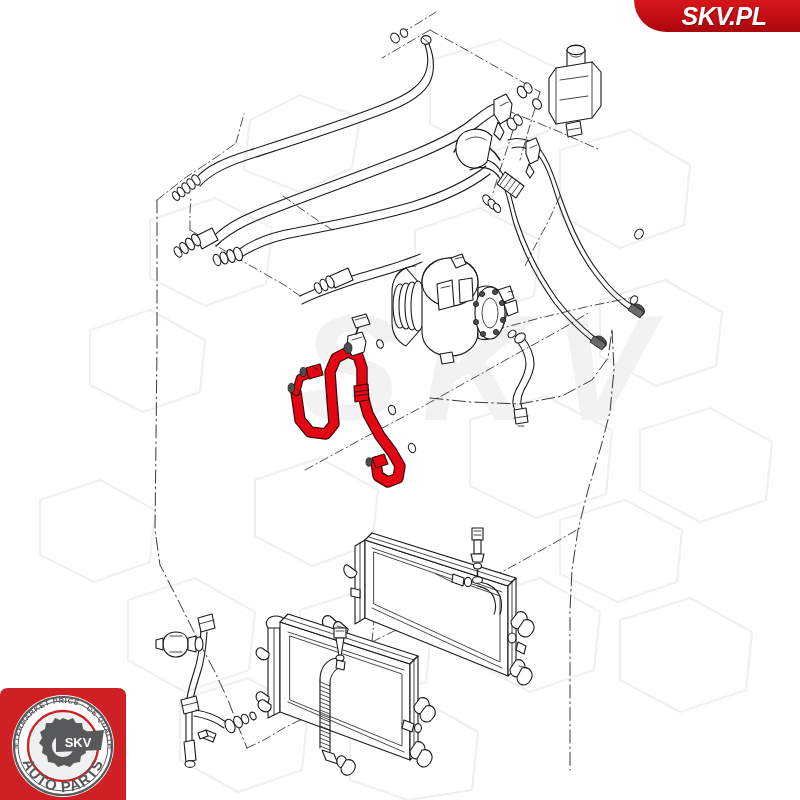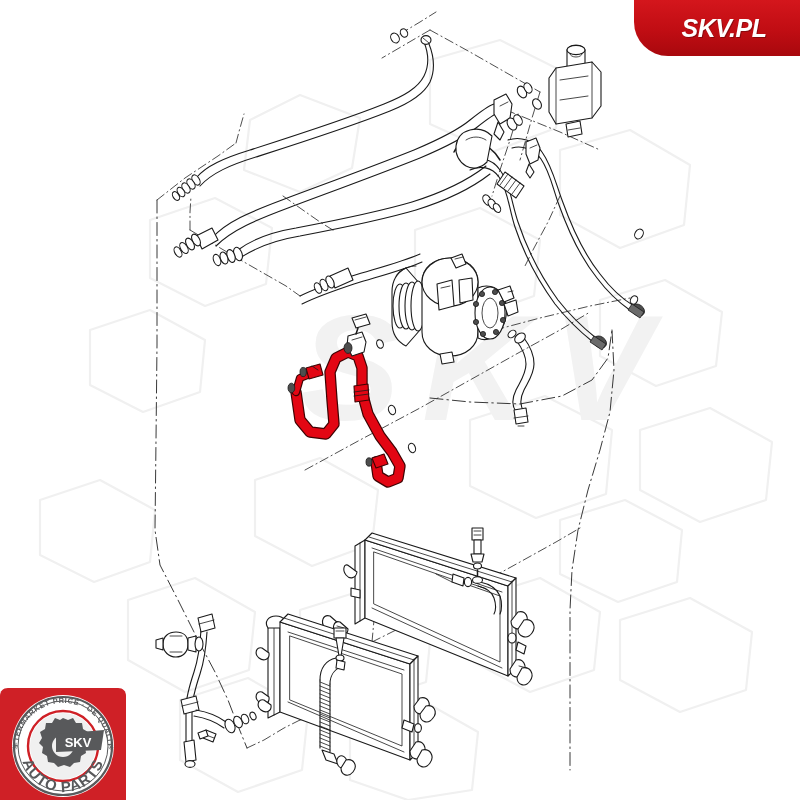--- a/index.html
+++ b/index.html
@@ -24,21 +24,21 @@
     top: 0;
     width: 800px;
     height: 800px;
   }
   
   #brand-banner {
     position: absolute;
     top: 0;
     right: 0;
     width: 166px;
-    height: 56px;
+    height: 32px;
     z-index: 30;
   }
   #brand-banner .banner-shape {
     position: absolute;
     inset: 0;
     background: linear-gradient(180deg, #d4161c 0%, #c00d13 55%, #a8080d 100%);
     border-bottom-left-radius: 34px;
   }
   #brand-banner .banner-text {
     position: absolute;

